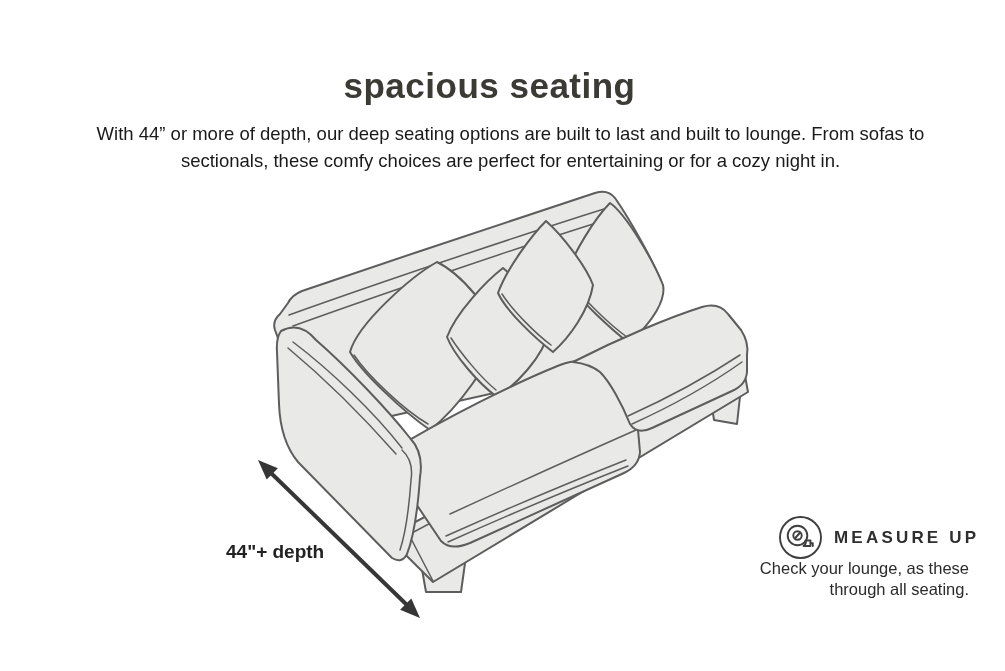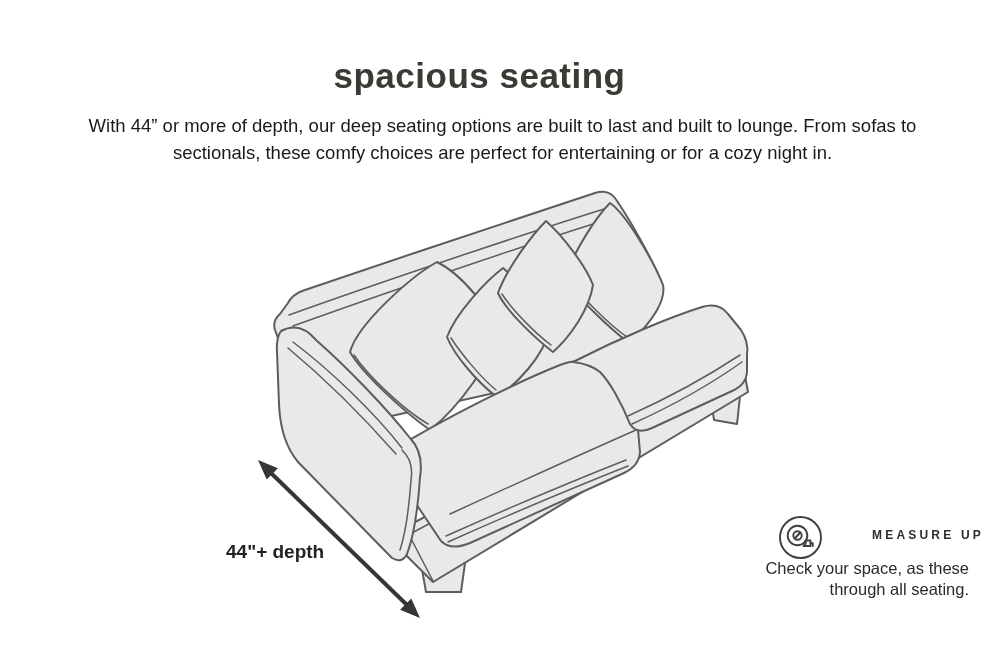--- a/index.html
+++ b/index.html
@@ -2,35 +2,35 @@
 <html><head>
 <meta charset="utf-8">
 <style>
   html,body{margin:0;padding:0;background:#ffffff;}
   .canvas{
     position:relative;width:1005px;height:671px;background:#ffffff;overflow:hidden;
     font-family:"Liberation Sans", sans-serif;
   }
   .title{
     position:absolute;left:0;top:50px;width:947px;text-align:center;
-    font-size:35px;font-weight:700;color:#3b3a35;letter-spacing:.5px;margin:6px;
+    font-size:35px;font-weight:700;color:#3b3a35;letter-spacing:.5px;margin:16px;
   }
   .intro{
     position:absolute;left:74px;top:112px;width:857px;text-align:center;
-    font-size:18.5px;line-height:27px;color:#1a1a1a;margin:0;
+    font-size:18.5px;line-height:27px;color:#1a1a1a;margin:8px;
   }
   .artwork{position:absolute;left:0;top:0;width:1005px;height:671px;}
   .dim-label{
     position:absolute;left:226px;top:541px;
     font-size:19px;font-weight:700;color:#222222;white-space:nowrap;
   }
   .mu-icon{position:absolute;left:778px;top:515px;width:45px;height:45px;}
   .mu-heading{
     position:absolute;left:834px;top:528px;
-    font-size:12px;font-weight:700;letter-spacing:3.2px;color:#2e2e2e;white-space:nowrap;margin-left:38px;
+    font-size:17px;font-weight:700;letter-spacing:3.2px;color:#2e2e2e;white-space:nowrap;
   }
   .mu-note{
     position:absolute;right:36px;top:558px;width:240px;text-align:right;
     font-size:16.5px;line-height:21px;color:#2b2b2b;
   }
   svg .ln{fill:#e9e9e8;stroke:#5d5d5d;stroke-width:2;stroke-linejoin:round;stroke-linecap:round;}
   svg .st{fill:none;stroke:#5d5d5d;stroke-width:1.5;stroke-linejoin:round;stroke-linecap:round;}
   svg .ar{stroke:#363636;stroke-width:4;fill:none;}
   svg .ah{fill:#363636;stroke:none;}
   svg .ic{fill:none;stroke:#3f3f3f;stroke-width:1.9;stroke-linejoin:round;stroke-linecap:round;}
@@ -98,18 +98,18 @@
     <svg class="mu-icon" viewBox="0 0 45 45" aria-hidden="true">
       <circle class="ic" cx="22.5" cy="22.5" r="20.5"></circle>
       <circle class="ic" cx="19.5" cy="20.5" r="9.8"></circle>
       <circle class="ic" cx="19.5" cy="20.5" r="4.2"></circle>
       <path class="ic" d="M 17.2,23 L 21.8,18"></path>
       <path class="ic" d="M 27.5,25.5 L 32.5,25.5 L 32.5,31 L 25.5,31 C 27.5,29.6 28.3,27.6 27.5,25.5 Z"></path>
       <path class="ic" d="M 32.5,28.2 L 34.8,28.2 L 34.8,31"></path>
     </svg>
     <div class="mu-heading">MEASURE UP</div>
     <div class="mu-note">
-      <div>Check your space, as these</div>
+      <div>Check your lounge, as these</div>
       <div>through all seating.</div>
     </div>
   </div>
 
 </div>
 
 </body></html>

